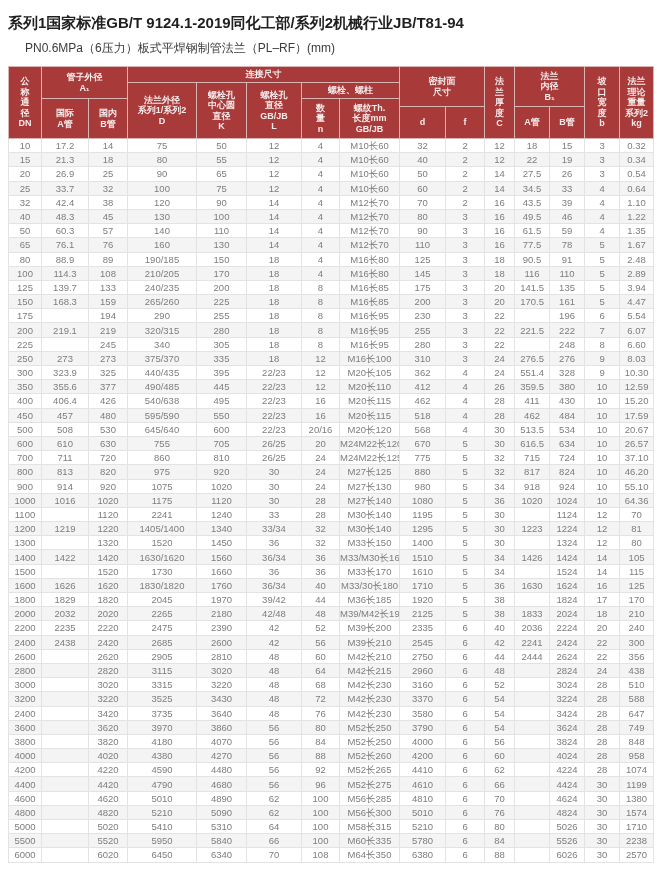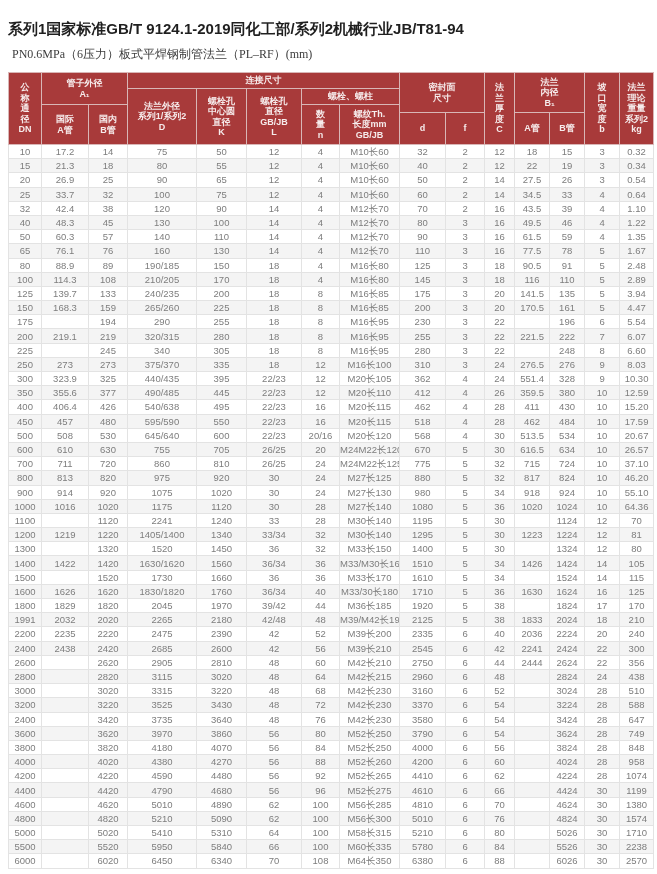--- a/index.html
+++ b/index.html
@@ -1,26 +1,26 @@
 <!DOCTYPE html>
 <html><head>
 <meta charset="utf-8">
 <style>
   html,body { margin:0; padding:0; }
   body {
     width:657px; height:874px; background:#ffffff; overflow:hidden;
     font-family:"Liberation Sans","DejaVu Sans",sans-serif;
   }
-  .page { padding:18px 5px 0 8px; }
+  .page { padding:12px 5px 0 8px; }
   .title {
     font-size:15px; font-weight:bold; color:#1f1f1f;
     margin:2px 0 7px 0; white-space:nowrap;
   }
   .subtitle {
-    font-size:12px; color:#3c3c3c; margin:0 0 9px 4px; white-space:nowrap;font-family:Liberation Serif, serif;
+    font-size:12px; color:#3c3c3c; margin:0 0 9px 17px; white-space:nowrap;
   }
   table.spec {
     border-collapse:collapse; table-layout:fixed; width:645px;
   }
   table.spec th {
     background:#a83a3a; color:#f6ebeb; font-size:9px; font-weight:bold;
     border:1px solid #d9b6b6; white-space:pre-line; line-height:10.5px;
     padding:1px 0; text-align:center; vertical-align:middle; overflow:hidden;
   }
   thead tr.hr1 { height:16px; }
@@ -680,21 +680,21 @@
           <td>M36长185</td>
           <td>1920</td>
           <td>5</td>
           <td>38</td>
           <td></td>
           <td>1824</td>
           <td>17</td>
           <td>170</td>
         </tr>
         <tr>
-          <td>1991</td>
+          <td>2000</td>
           <td>2032</td>
           <td>2020</td>
           <td>2265</td>
           <td>2180</td>
           <td>42/48</td>
           <td>48</td>
           <td>M39/M42长190</td>
           <td>2125</td>
           <td>5</td>
           <td>38</td>

